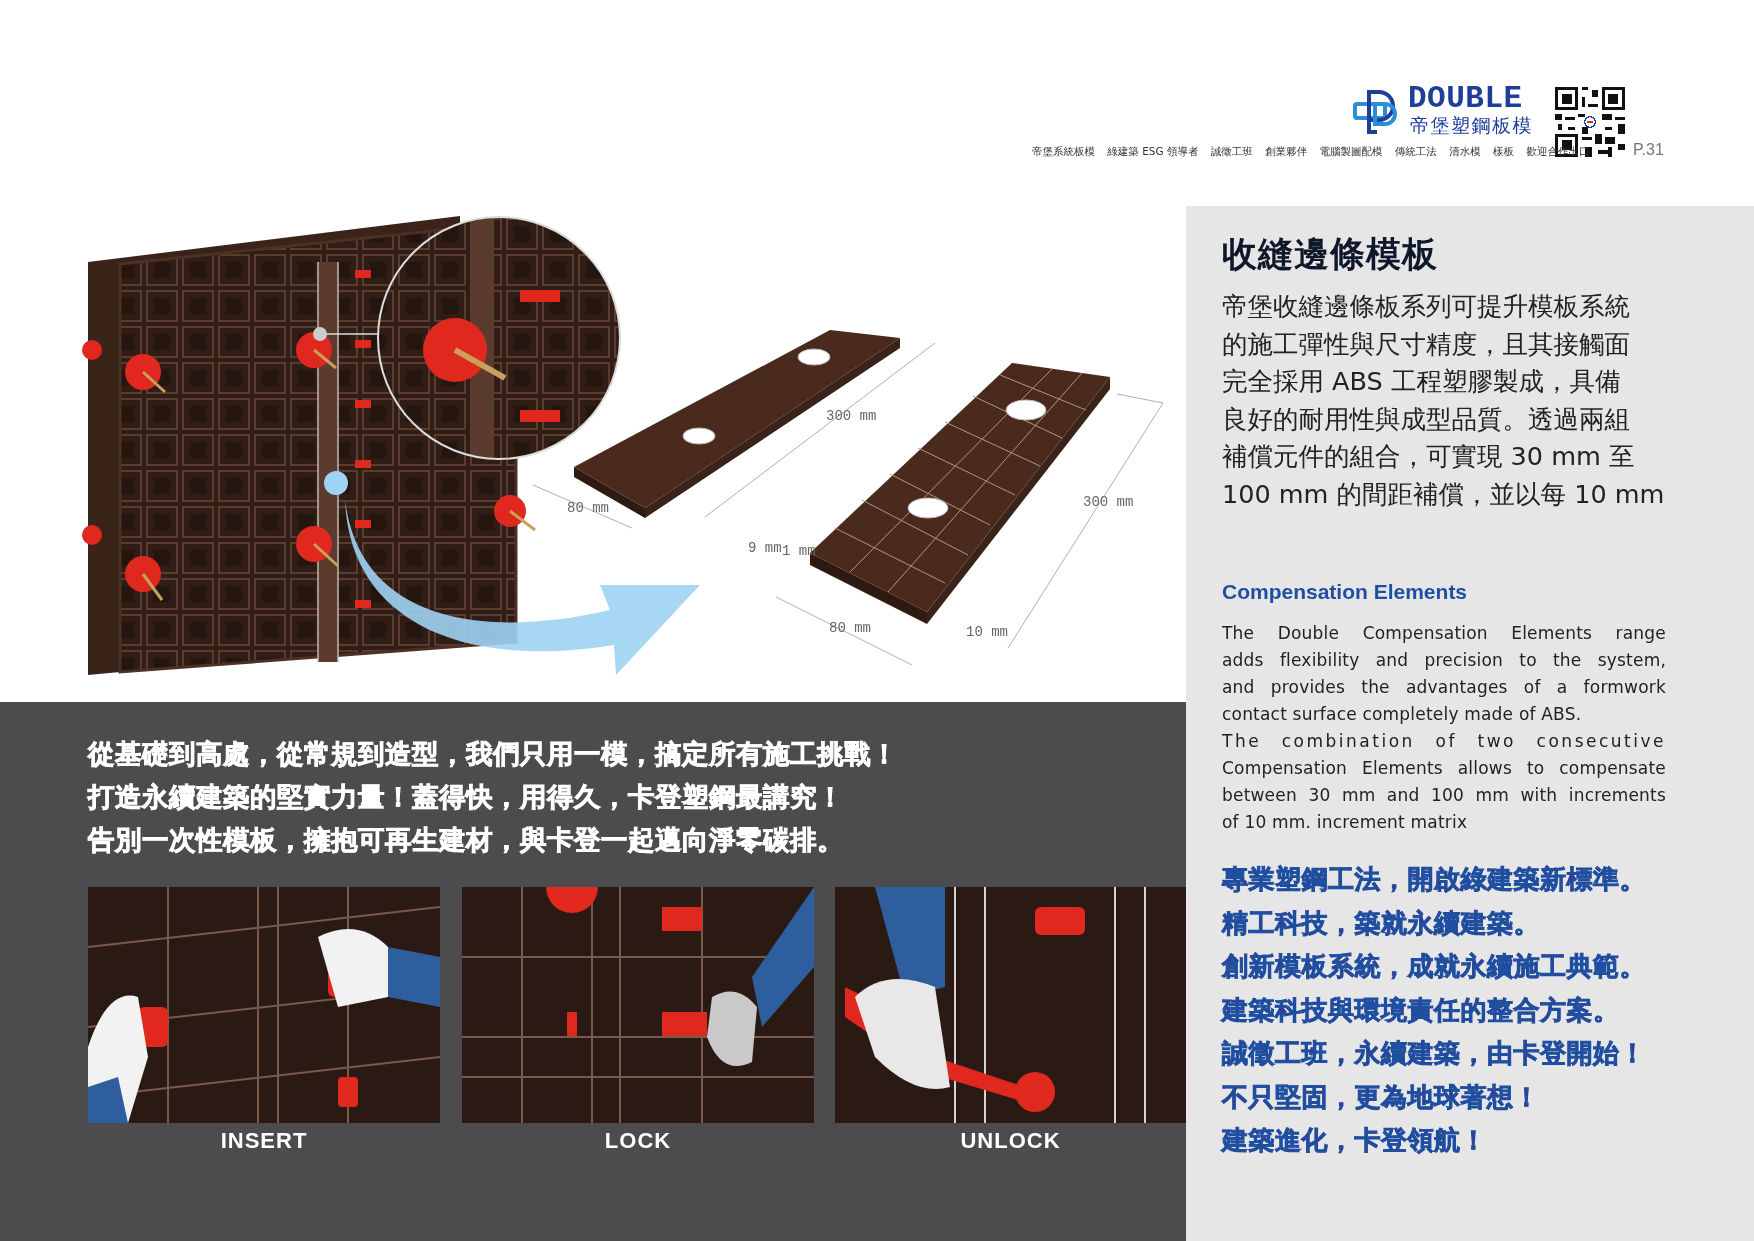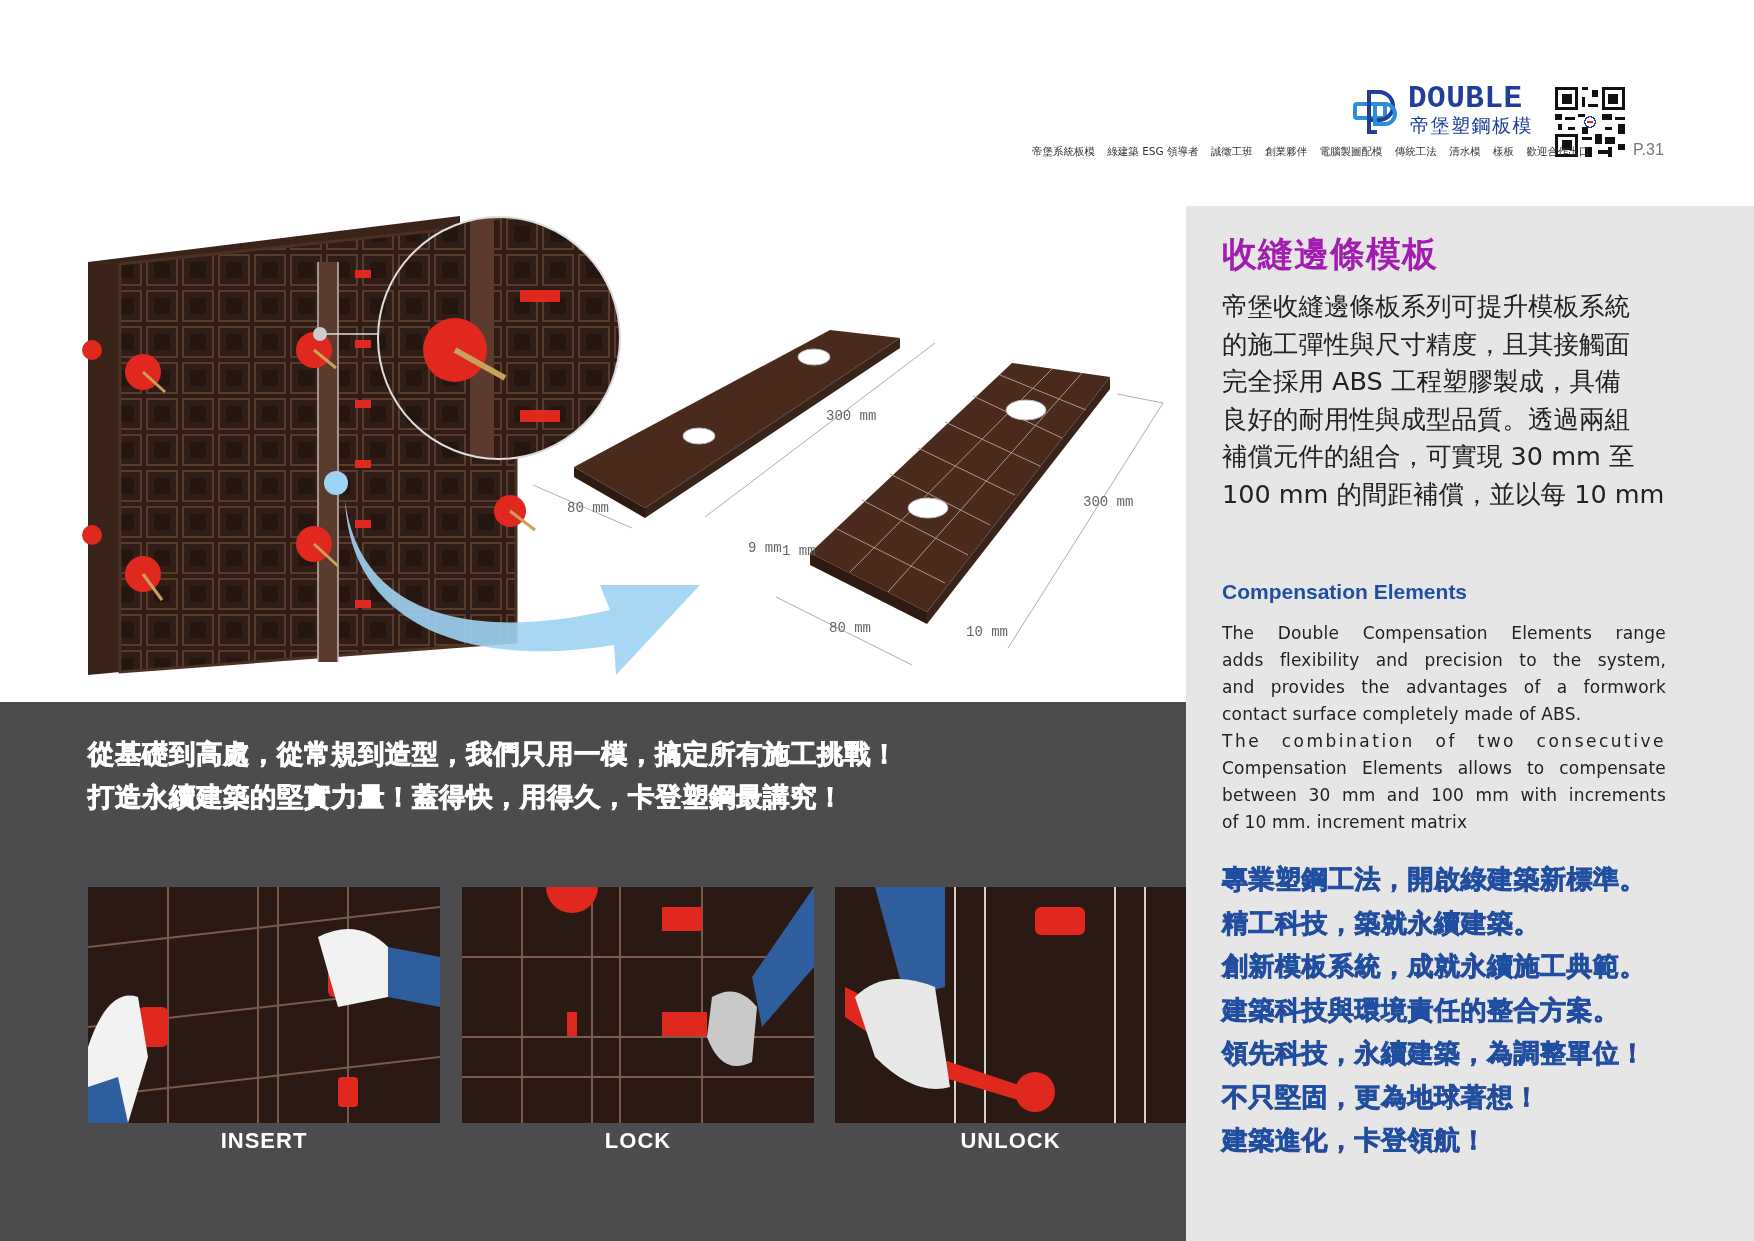--- a/index.html
+++ b/index.html
@@ -10,21 +10,21 @@
   .logo-icon { left:1353px; top:88px; width:52px; height:48px; }
   .logo-en { left:1408px; top:83px; font-family:Liberation Mono, monospace; font-weight:bold; font-size:31px; color:#1f3e9c; letter-spacing:0.5px; line-height:32px; }
   .logo-zh { left:1410px; top:114px; font-weight:normal; font-size:19px; color:#1f3e9c; letter-spacing:1.5px; line-height:22px; }
   .qr { left:1555px; top:87px; width:70px; height:70px; }
   .page-num { left:1633px; top:141px; font-family:"Liberation Sans", sans-serif; font-size:16px; color:#777; }
   .tagline { left:1032px; top:145px; font-size:10.5px; color:#333; white-space:nowrap; }
   .tagline span { margin-right:9px; }
 
   
   .right-panel { left:1186px; top:206px; width:568px; height:1035px; background:#e6e6e6; }
-  .rp-title { left:1222px; top:232px; font-weight:bold; font-size:35px; color:#a21caf; letter-spacing:1px; line-height:44px; }
+  .rp-title { left:1222px; top:232px; font-weight:bold; font-size:35px; color:#0f172a; letter-spacing:1px; line-height:44px; }
   .rp-body-zh { left:1222px; top:288px; width:445px; font-size:25.5px; color:#222; line-height:37.5px; text-align:justify; }
   .rp-body-zh div { white-space:nowrap; }
   .rp-sub { left:1222px; top:580px; font-family:"Liberation Sans", sans-serif; font-weight:bold; font-size:21px; color:#1e4fa0; }
   .rp-body-en { left:1222px; top:620px; width:444px; font-family:"DejaVu Sans", sans-serif; font-size:17px; color:#222; line-height:27px; }
   .rp-body-en div { text-align:justify; text-align-last:justify; white-space:nowrap; letter-spacing:0.2px; }
   .rp-body-en div.last { text-align-last:left; }
   .rp-slogans { left:1222px; top:858px; font-weight:bold; font-size:26px; color:#701a75; line-height:43.5px; letter-spacing:0.5px; }
   .rp-slogans div { white-space:nowrap; -webkit-text-stroke:0.8px #1e4fa0; }
 
   
@@ -223,29 +223,30 @@
   <div style="letter-spacing:2.5px;">The combination of two consecutive</div>
   <div>Compensation Elements allows to compensate</div>
   <div>between 30 mm and 100 mm with increments</div>
   <div class="last">of 10 mm. increment matrix</div>
 </div>
 <div class="abs rp-slogans">
   <div>專業塑鋼工法，開啟綠建築新標準。</div>
   <div>精工科技，築就永續建築。</div>
   <div>創新模板系統，成就永續施工典範。</div>
   <div>建築科技與環境責任的整合方案。</div>
-  <div>領先科技，永續建築，為調整單位！</div>
+  <div>誠徵工班，永續建築，由卡登開始！</div>
   <div>不只堅固，更為地球著想！</div>
   <div>建築進化，卡登領航！</div>
 </div>
 
 <div class="abs dark-band"></div>
 <div class="abs dark-slogans">
   <div>從基礎到高處，從常規到造型，我們只用一模，搞定所有施工挑戰！</div>
   <div>打造永續建築的堅實力量！蓋得快，用得久，卡登塑鋼最講究！</div>
+  <div>告別一次性模板，擁抱可再生建材，與卡登一起邁向淨零碳排。</div>
 </div>
 
 <div class="abs photo" style="left:88px;width:352px;">
   <svg width="352" height="236" viewBox="0 0 352 236">
     <rect width="352" height="236" fill="#2b1a14"></rect>
     <g stroke="#7a5a4a" stroke-width="2" fill="none">
       <line x1="170" y1="0" x2="170" y2="236"></line>
         <line x1="190" y1="0" x2="190" y2="236"></line>
       <line x1="0" y1="60" x2="352" y2="20"></line>
         <line x1="0" y1="140" x2="352" y2="100"></line>

